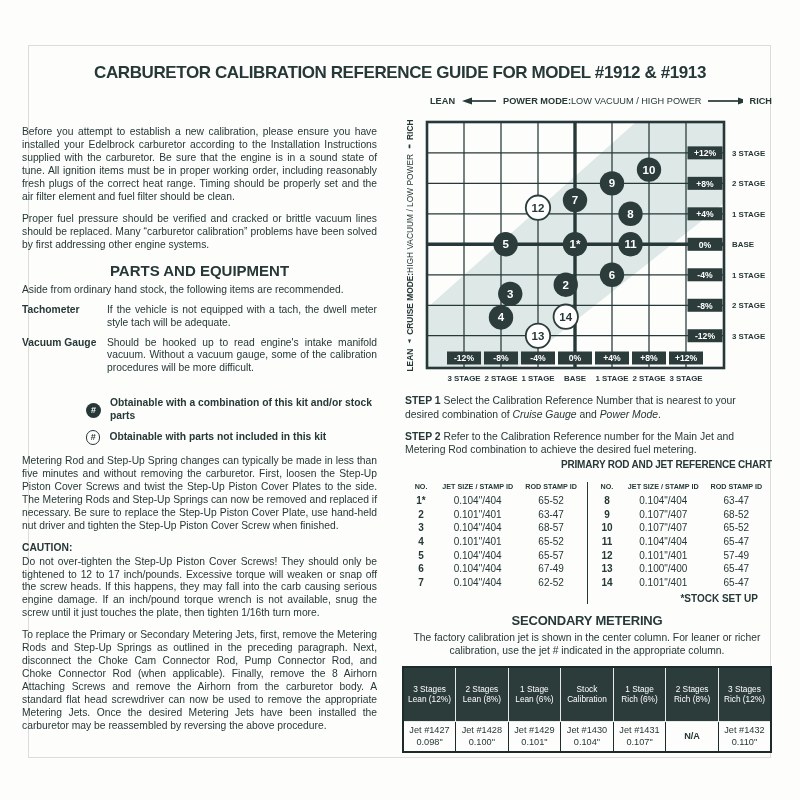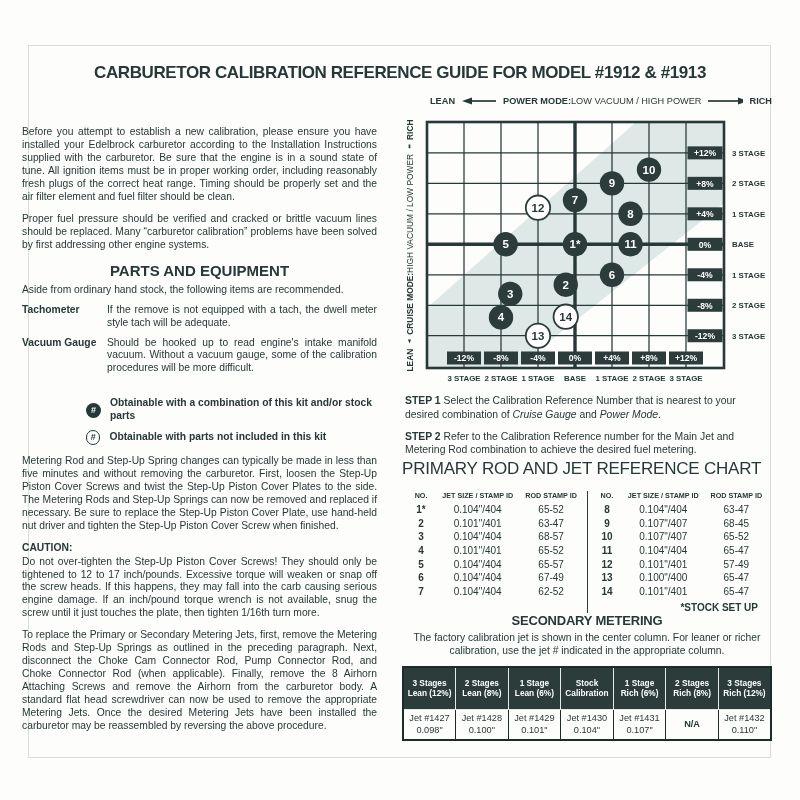--- a/index.html
+++ b/index.html
@@ -29,57 +29,57 @@
   .leftaxis{position:absolute;left:283px;top:239px;width:252px;height:13px;transform:rotate(-90deg);display:flex;justify-content:center;align-items:center;gap:5px;font-size:8.4px;font-weight:bold;white-space:nowrap;}
   .leftaxis .plain{font-weight:normal;}
   svg.chart{position:absolute;left:400px;top:110px;}
 
   
   .steps{position:absolute;left:405px;top:394px;width:363px;font-size:10.4px;line-height:1.33;}
   .steps p{margin:0 0 8px 0;}
 
   
   .primary{position:absolute;left:402px;top:459px;width:370px;}
-  .ptitle{text-align:left;font-weight:normal;font-size:17px;letter-spacing:-0.2px;}
+  .ptitle{text-align:right;font-weight:bold;font-size:10px;letter-spacing:-0.2px;}
   .ptables{display:flex;margin-top:12px;}
   .phalf{width:50%;box-sizing:border-box;padding:0 4px;}
   .phalf.right{border-left:1.5px solid var(--ink);min-height:122px;}
   .phead{display:flex;font-size:7.2px;font-weight:bold;margin-bottom:3px;}
   .prow{display:flex;font-size:10px;height:13.7px;line-height:13.7px;}
   .c-no{width:17%;text-align:center;}
   .c-jet{width:47%;text-align:center;}
   .c-rod{width:36%;text-align:center;}
   .prow .c-no{font-weight:bold;}
   .pfoot{text-align:right;font-weight:bold;font-size:10px;margin-top:3px;padding-right:10px;}
 
   
   .secondary{position:absolute;left:402px;top:613px;width:370px;text-align:center;}
   .stitle{font-weight:bold;font-size:13px;letter-spacing:-0.2px;}
   .sintro{font-size:10.3px;line-height:1.25;margin:4px 6px 8px 6px;}
   table.sectab{width:100%;border-collapse:collapse;table-layout:fixed;border:2px solid #1d2c2b;}
-  table.sectab th{background:var(--chip);color:#fff;font-size:8.3px;line-height:1.18;font-weight:bold;padding:11px 0;border:1px solid #e6eae9;}
+  table.sectab th{background:var(--chip);color:#fff;font-size:8.3px;line-height:1.18;font-weight:normal;padding:17px 0;border:1px solid #e6eae9;}
   table.sectab td{border:1.5px solid #1d2c2b;font-size:9.2px;line-height:1.25;padding:3px 0;}
   td.na{font-weight:bold;font-size:12.5px;}
 </style>
 </head>
 <body>
 
 <div class="page">
   <div class="frame"></div>
 
   <div class="title">CARBURETOR CALIBRATION REFERENCE GUIDE FOR MODEL #1912 &amp; #1913</div>
 
   <div class="leftcol">
     <p>Before you attempt to establish a new calibration, please ensure you have installed your Edelbrock carburetor according to the Installation Instructions supplied with the carburetor. Be sure that the engine is in a sound state of tune. All ignition items must be in proper working order, including reasonably fresh plugs of the correct heat range. Timing should be properly set and the air filter element and fuel filter should be clean.</p>
     <p>Proper fuel pressure should be verified and cracked or brittle vacuum lines should be replaced. Many “carburetor calibration” problems have been solved by first addressing other engine systems.</p>
     <div class="sechead">PARTS AND EQUIPMENT</div>
     <p style="margin-bottom:7px;">Aside from ordinary hand stock, the following items are recommended.</p>
     <div class="defrow">
       <span class="defterm">Tachometer</span>
-      <span class="defdesc">If the remove is not equipped with a tach, the dwell meter style tach will be adequate.</span>
+      <span class="defdesc">If the vehicle is not equipped with a tach, the dwell meter style tach will be adequate.</span>
     </div>
     <div class="defrow">
       <span class="defterm">Vacuum Gauge</span>
       <span class="defdesc">Should be hooked up to read engine's intake manifold vacuum. Without a vacuum gauge, some of the calibration procedures will be more difficult.</span>
     </div>
     <div class="legendwrap">
       <div class="legendrow">
         <span class="licon filled">#</span>
         <span>Obtainable with a combination of this kit and/or stock parts</span>
       </div>
@@ -275,21 +275,21 @@
         </div>
         <div id="prows-right">
             <div class="prow">
               <span class="c-no">8</span>
               <span class="c-jet">0.104"/404</span>
               <span class="c-rod">63-47</span>
             </div>
             <div class="prow">
               <span class="c-no">9</span>
               <span class="c-jet">0.107"/407</span>
-              <span class="c-rod">68-45</span>
+              <span class="c-rod">68-52</span>
             </div>
             <div class="prow">
               <span class="c-no">10</span>
               <span class="c-jet">0.107"/407</span>
               <span class="c-rod">65-52</span>
             </div>
             <div class="prow">
               <span class="c-no">11</span>
               <span class="c-jet">0.104"/404</span>
               <span class="c-rod">65-47</span>

